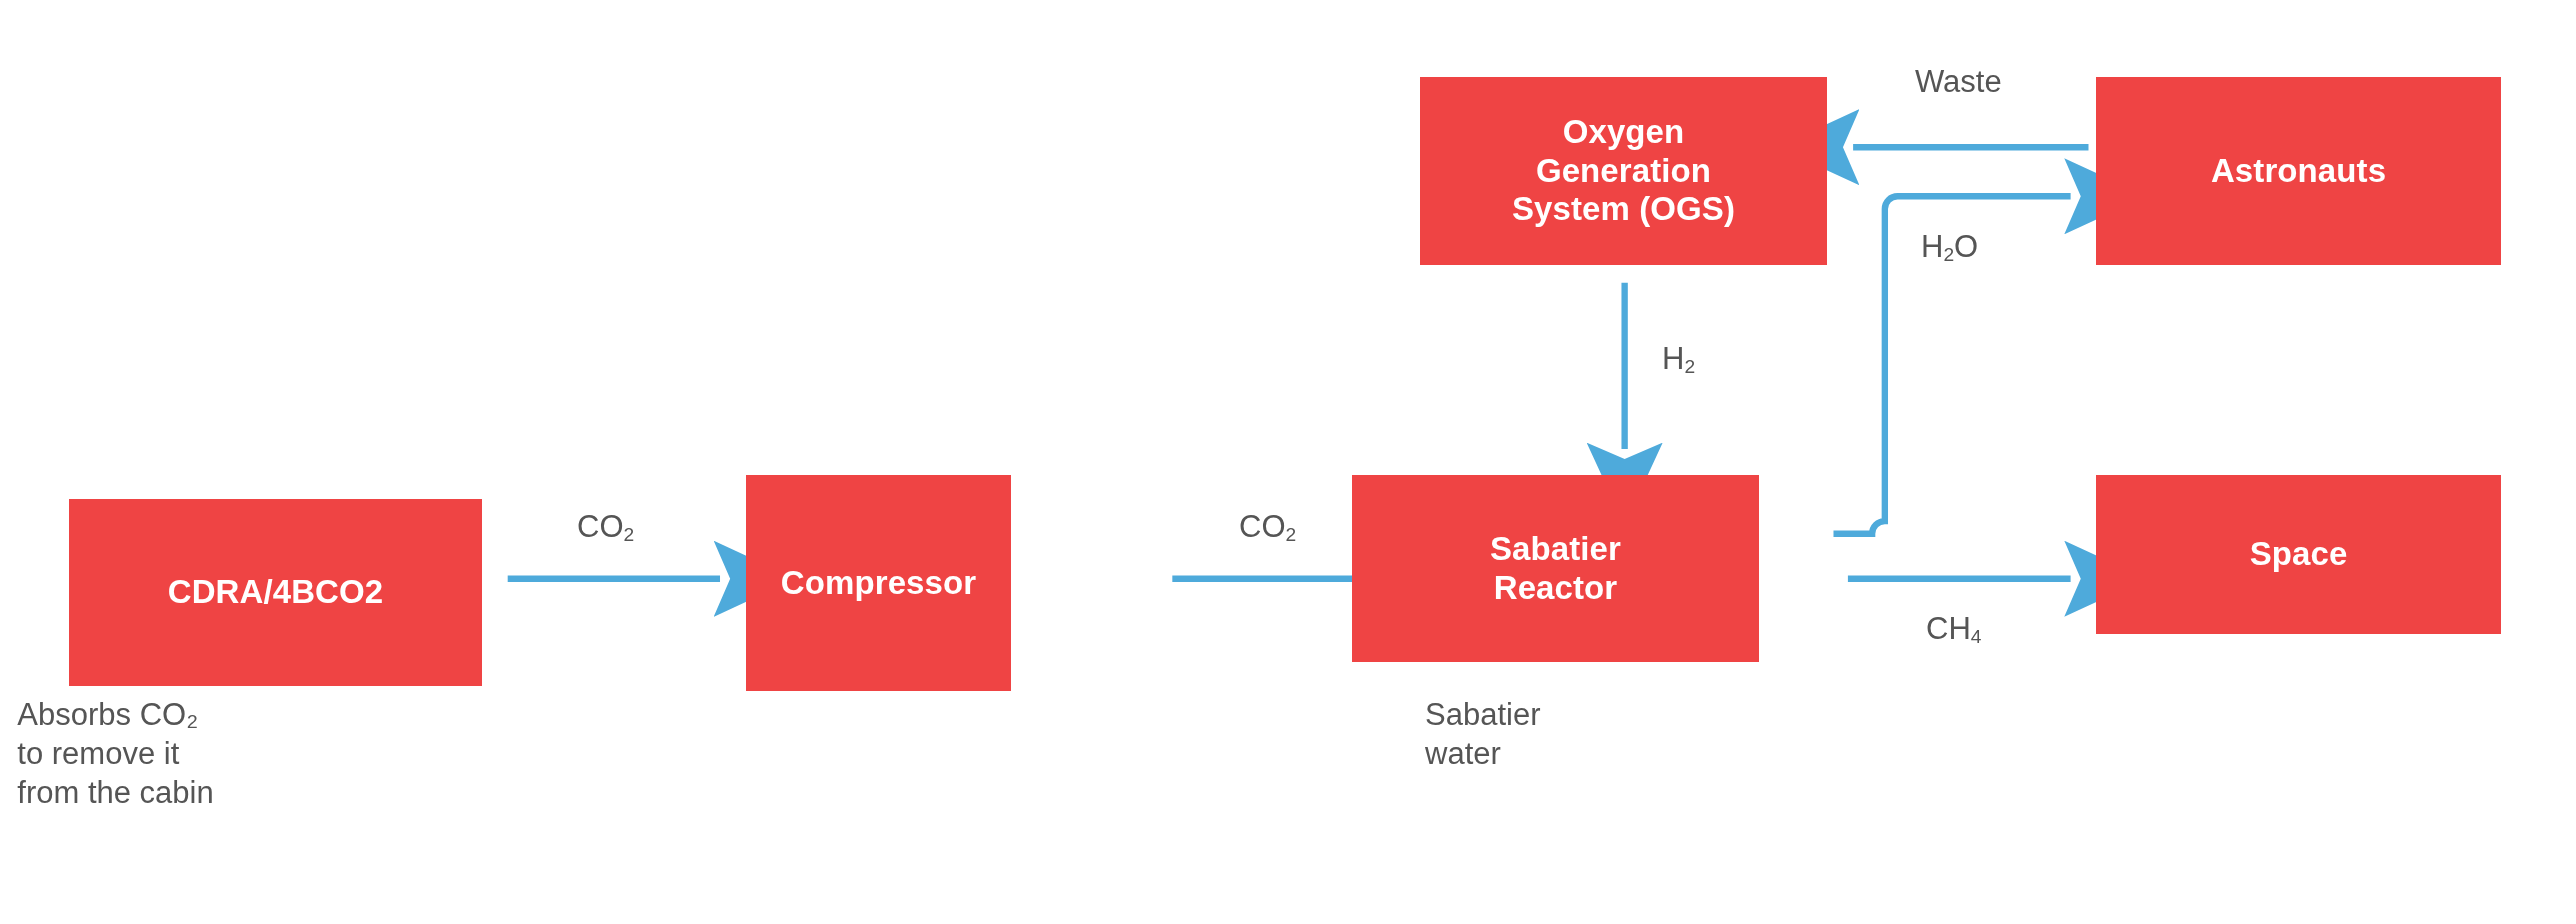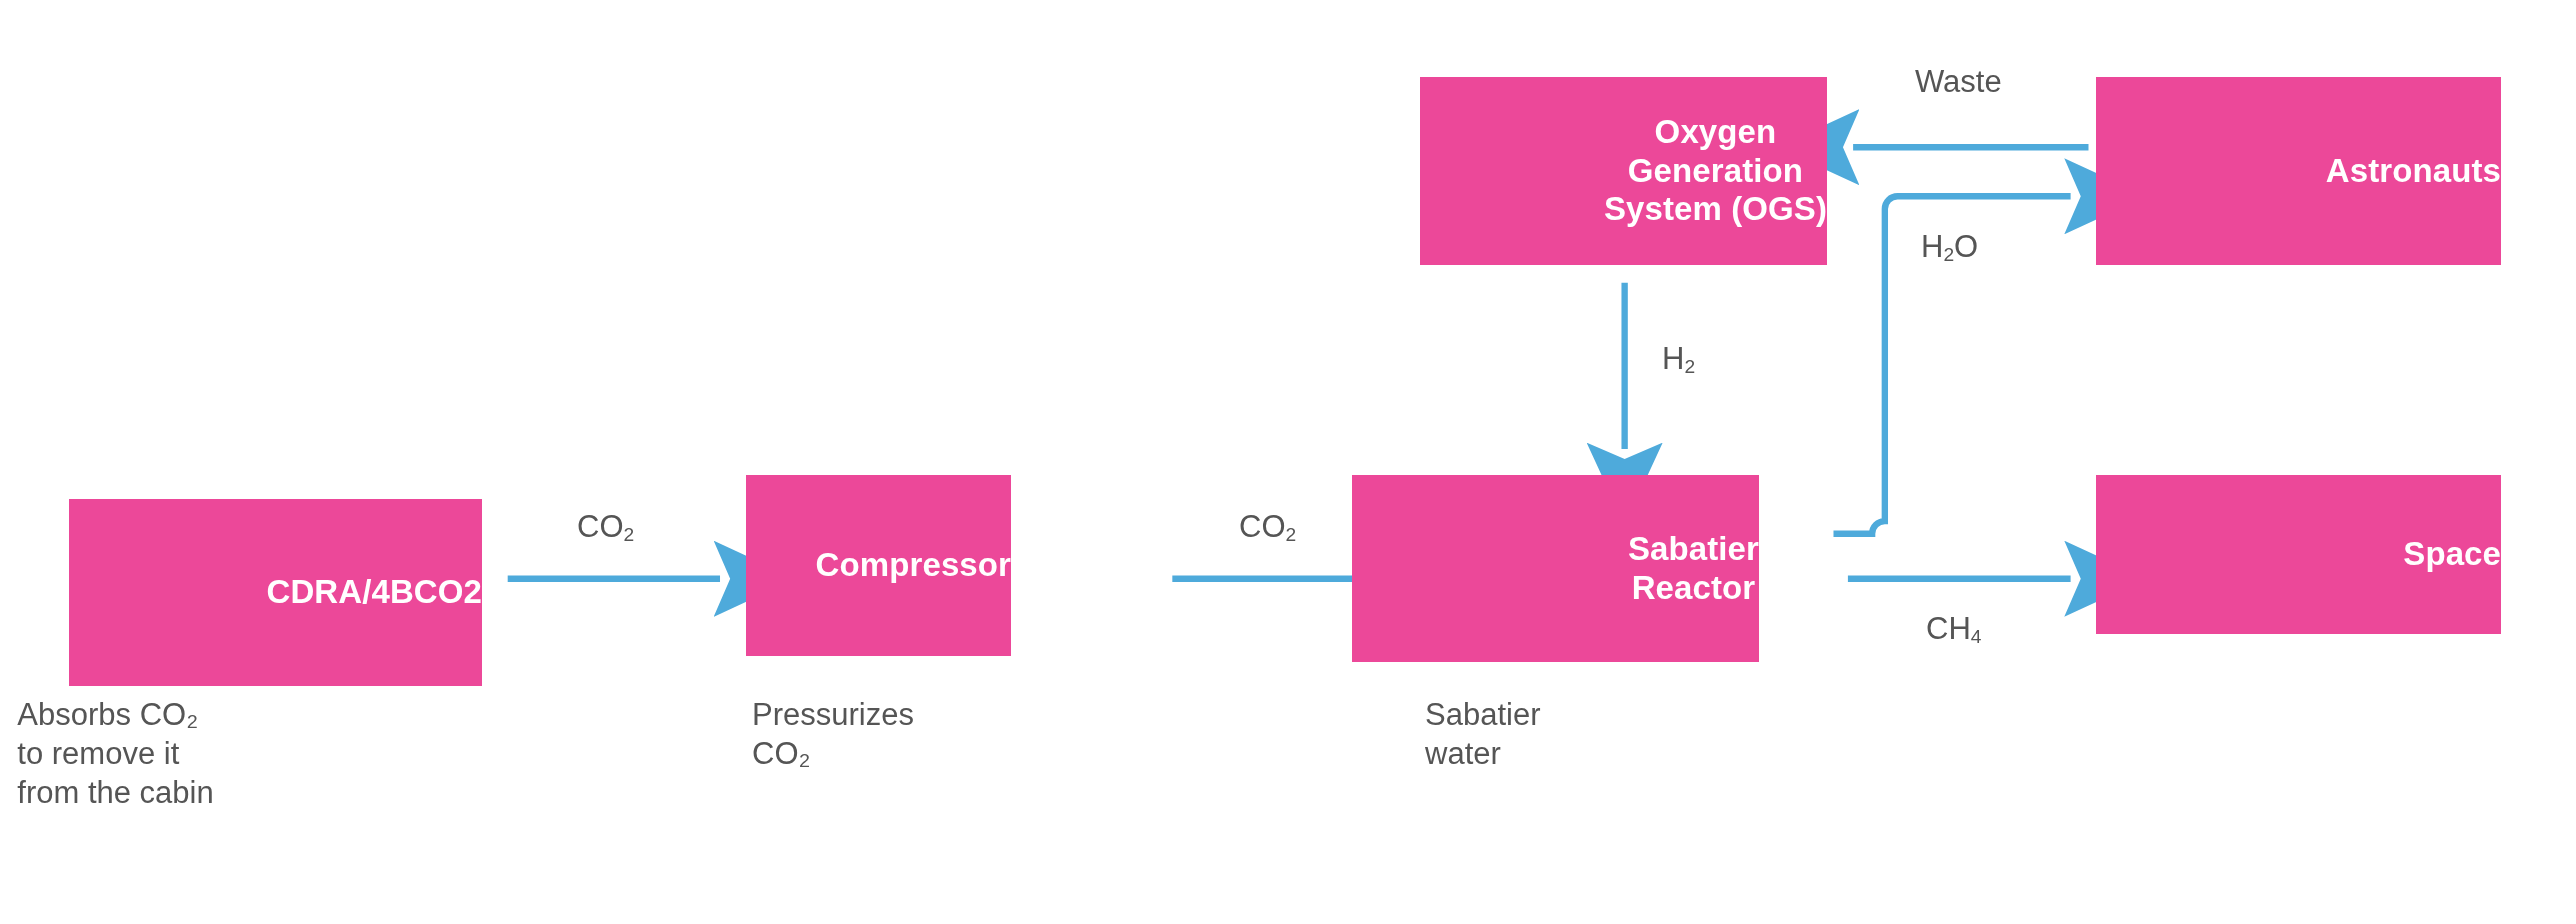--- a/index.html
+++ b/index.html
@@ -1,32 +1,32 @@
 <!DOCTYPE html>
 <html style="font-size:9.2px"><head>
 <meta charset="utf-8">
 <style>
   html,body{margin:0;padding:0;background:#fff;}
   body{width:2576px;height:925px;position:relative;overflow:hidden;
        font-family:"Liberation Sans","DejaVu Sans",sans-serif;}
   #stage{position:absolute;left:0;top:0;width:2576px;height:925px;}
-  .node{position:absolute;display:flex;align-items:center;justify-content:flex-end;
-        background:#ec4899;color:#ffffff;font-weight:bold;text-align:center;
+  .node{position:absolute;display:flex;align-items:center;justify-content:center;
+        background:#ef4444;color:#ffffff;font-weight:bold;text-align:center;
         font-size:33px;line-height:1.18;letter-spacing:0.1px;}
   .caption{position:absolute;color:#555555;font-size:31px;line-height:1.26;
            font-weight:400;white-space:pre-line;}
   .elabel{position:absolute;color:#555555;font-size:31px;line-height:1;
           font-weight:400;white-space:nowrap;text-align:center;}
   .elabel sub{font-size:.62em;vertical-align:baseline;position:relative;top:.22em;}
   #edges{position:absolute;left:0;top:0;width:2576px;height:925px;
          pointer-events:none;}
 
   
   #n-cdra       {left:69px;  top:499px; width:413px; height:187px;}
-  #n-compressor {left:746px; top:475px; width:265px; height:181px;}
+  #n-compressor {left:746px; top:475px; width:265px; height:216px;}
   #n-sabatier   {left:1352px; top:475px; width:407px; height:187px;}
   #n-space      {left:2096px; top:475px; width:405px; height:159px;}
   #n-ogs        {left:1420px; top:77px; width:407px; height:188px;}
   #n-astronauts {left:2096px; top:77px; width:405px; height:188px;}
 
   
   #c-cdra       {left:17.3px;   top:695px; width:516px;}
   #c-compressor {left:752px; top:695px; width:254px;}
   #c-sabatier   {left:1425px; top:695px; width:398px;}
 
@@ -96,22 +96,20 @@
     </span>
   </div>
 
   <div class="node" id="n-astronauts">
     <span>Astronauts</span>
   </div>
 
   <div class="caption" id="c-cdra">Absorbs CO₂
 to remove it
 from the cabin</div>
-  <div class="caption" id="c-compressor">Pressurizes
-CO₂</div>
   <div class="caption" id="c-sabatier">Sabatier
 water</div>
 
   <div class="elabel" id="l-co2-1">
     <span>CO</span><sub>2</sub>
   </div>
 
   <div class="elabel" id="l-co2-2">
     <span>CO</span><sub>2</sub>
   </div>

